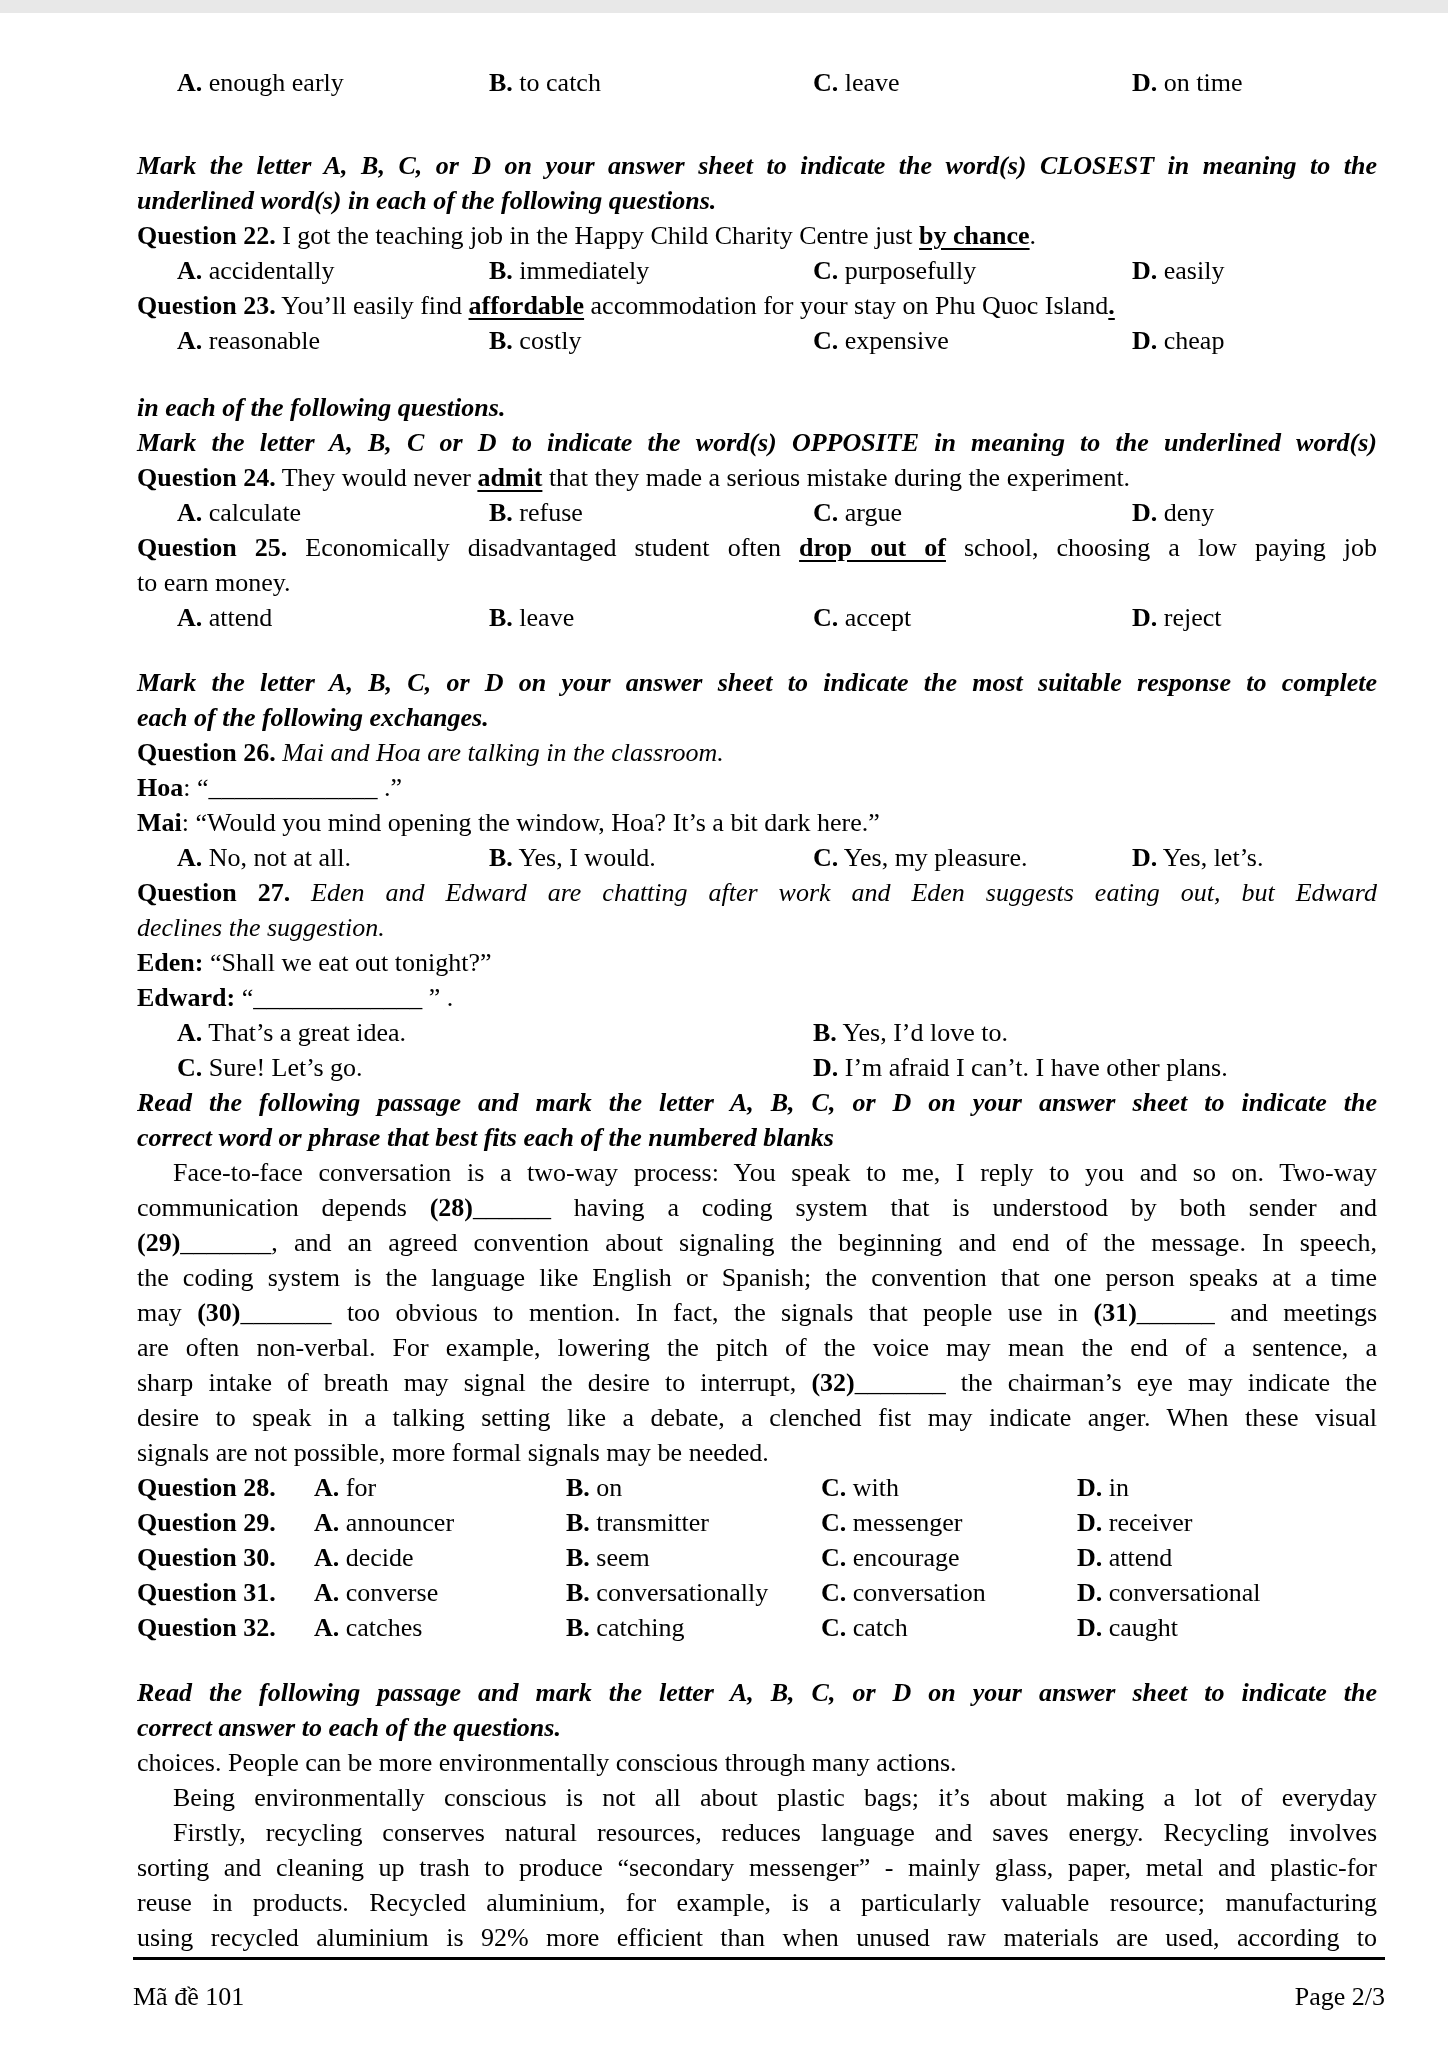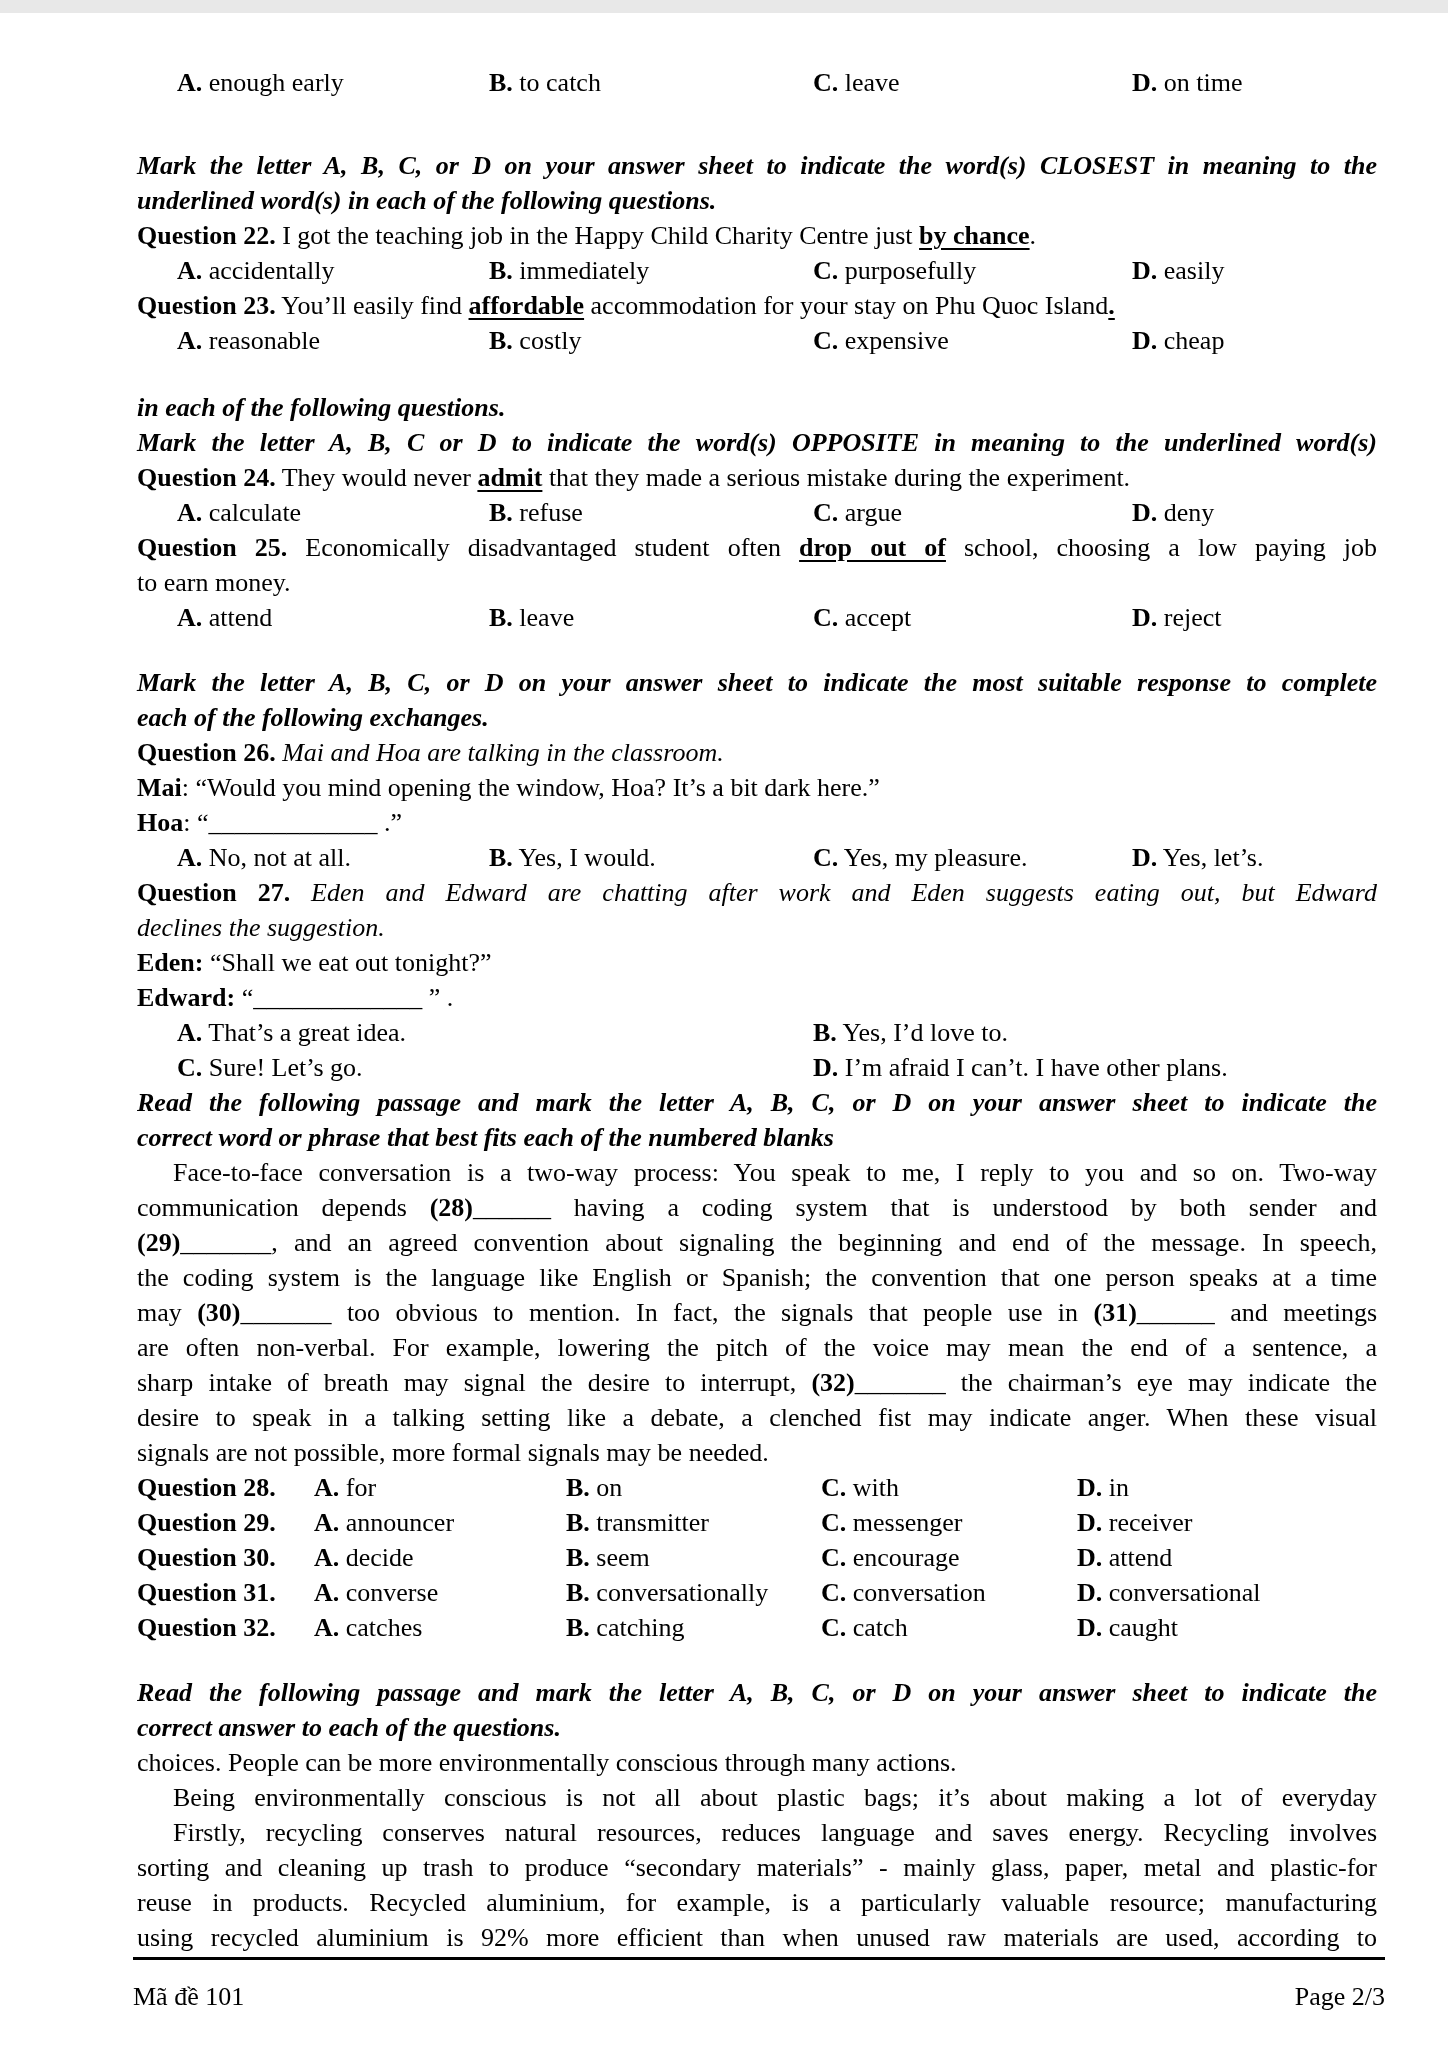--- a/index.html
+++ b/index.html
@@ -67,22 +67,22 @@
       <div class="row std">
         <span class="opt o0"><b>A.</b> attend</span>
         <span class="opt o1"><b>B.</b> leave</span>
         <span class="opt o2"><b>C.</b> accept</span>
         <span class="opt o3"><b>D.</b> reject</span>
       </div>
       <div style="height: 30px;"></div>
       <div class="ln instr jl">Mark the letter A, B, C, or D on your answer sheet to indicate the most suitable response to complete</div>
       <div class="ln instr">each of the following exchanges.</div>
       <div class="ln q"><b>Question 26.</b> <i>Mai and Hoa are talking in the classroom.</i></div>
+      <div class="ln dlg"><b>Hoa</b>: “_____________ .”</div>
       <div class="ln dlg"><b>Mai</b>: “Would you mind opening the window, Hoa? It’s a bit dark here.”</div>
-      <div class="ln dlg"><b>Hoa</b>: “_____________ .”</div>
       <div class="row std">
         <span class="opt o0"><b>A.</b> No, not at all.</span>
         <span class="opt o1"><b>B.</b> Yes, I would.</span>
         <span class="opt o2"><b>C.</b> Yes, my pleasure.</span>
         <span class="opt o3"><b>D.</b> Yes, let’s.</span>
       </div>
       <div class="ln q jl"><b>Question 27.</b> <i>Eden and Edward are chatting after work and Eden suggests eating out, but Edward</i></div>
       <div class="ln q"><i>declines the suggestion.</i></div>
       <div class="ln dlg"><b>Eden:</b> “Shall we eat out tonight?”</div>
       <div class="ln dlg"><b>Edward:</b>  “_____________ ” .</div>
@@ -139,21 +139,21 @@
         <span class="opt o1"><b>B.</b> catching</span>
         <span class="opt o2"><b>C.</b> catch</span>
         <span class="opt o3"><b>D.</b> caught</span>
       </div>
       <div style="height: 30px;"></div>
       <div class="ln instr jl">Read the following passage and mark the letter A, B, C, or D on your answer sheet to indicate the</div>
       <div class="ln instr">correct answer to each of the questions.</div>
       <div class="ln psg">choices. People can be more environmentally conscious through many actions.</div>
       <div class="ln psg jl ind">Being environmentally conscious is not all about plastic bags; it’s about making a lot of everyday</div>
       <div class="ln psg jl ind">Firstly, recycling conserves natural resources, reduces language and saves energy. Recycling involves</div>
-      <div class="ln psg jl">sorting and cleaning up trash to produce “secondary materials” - mainly glass, paper, metal and plastic-for</div>
+      <div class="ln psg jl">sorting and cleaning up trash to produce “secondary messenger” - mainly glass, paper, metal and plastic-for</div>
       <div class="ln psg jl">reuse in products. Recycled aluminium, for example, is a particularly valuable resource; manufacturing</div>
       <div class="ln psg jl">using recycled aluminium is 92% more efficient than when unused raw materials are used, according to</div>
     </div>
   <div class="footer">
     <span>Mã đề 101</span>
     <span>Page 2/3</span>
   </div>
 </div>
 
 </body></html>

